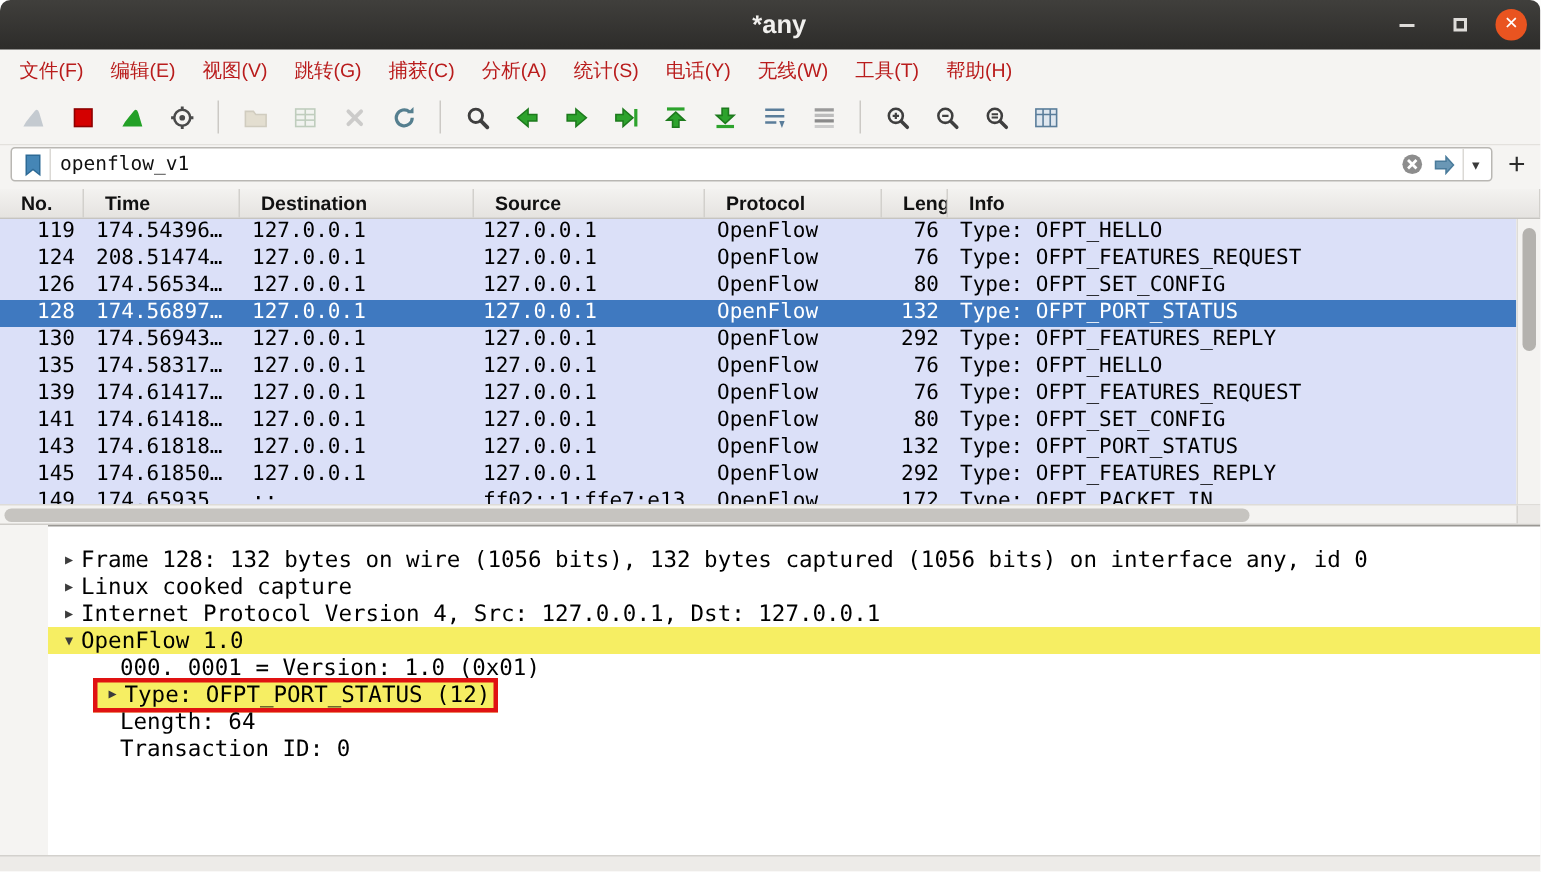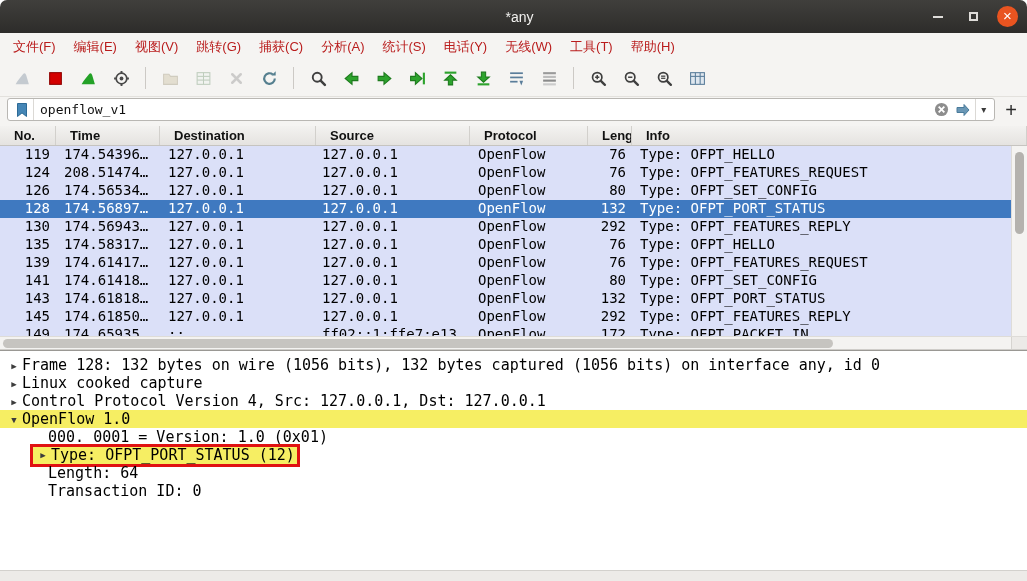--- a/index.html
+++ b/index.html
@@ -7,21 +7,21 @@
   body { width:1027px; height:581px; overflow:hidden;
          font-family:"Liberation Sans", sans-serif; }
   .window { width:1027px; height:581px; display:flex; flex-direction:column;
             background:#f5f4f2; border-radius:7px 7px 0 0; overflow:hidden; }
 
   
   .titlebar { height:33px; flex:0 0 33px; position:relative;
               background:linear-gradient(#403f3c,#2d2c2a);
               display:flex; align-items:center; }
   .title { position:absolute; left:12px; right:0; text-align:center;
-           color:#f1f0ee; font-size:14px; font-weight:normal; }
+           color:#f1f0ee; font-size:17px; font-weight:bold; }
   .win-controls { margin-left:auto; display:flex; align-items:center;
                   gap:13px; padding-right:9px; z-index:2; }
   .win-btn { width:22px; height:22px; display:flex; align-items:center;
              justify-content:center; }
   .min-glyph { width:10px; height:2px; background:#dedcd9; }
   .max-glyph { width:9px; height:9px; border:2px solid #dedcd9; }
   .close-btn { width:21px; height:21px; border-radius:50%; background:#e95420;
                display:flex; align-items:center; justify-content:center; }
   .close-btn span { color:#fff; font-size:15px; line-height:15px; margin-top:-2px; }
 
@@ -79,21 +79,21 @@
   .hscroll { height:14px; flex:0 0 14px; background:#f4f3f1; position:relative;
              border-top:1px solid #dedcd8; border-bottom:1px solid #cfcdc9; }
   .hthumb { position:absolute; left:3px; top:2px; height:9px; width:830px;
             background:#c6c4c0; border-radius:5px; }
   .hcorner { position:absolute; right:0; top:0; bottom:0; width:16px;
              background:#eceae7; border-left:1px solid #d6d4d0; }
 
   
   .details { flex:1; background:#ffffff; border-top:1px solid #9a9894;
              font:15px "DejaVu Sans Mono", monospace; color:#000;
-             padding-top:5px; overflow:hidden; }
+             padding-top:13px; overflow:hidden;margin-left:32px; }
   .dline { height:18px; line-height:18px; white-space:pre; }
   .arrow { display:inline-block; width:16px; text-align:center; font-size:9px;
            color:#3c3c3c; vertical-align:middle; }
   .hl-row { background:#f6ee63; }
   .hl-text { background:#f6ee63; }
   .red-box { display:inline-block; border:3px solid #e01212; padding:0 2px;
              margin:-4px 0; line-height:17px; }
 
   .statusbar { height:11px; flex:0 0 11px; background:#edebe8;
                border-top:1px solid #d3d1cd; }
@@ -466,21 +466,21 @@
   </div>
 
   <div class="hscroll">
     <div class="hthumb"></div>
     <div class="hcorner"></div>
   </div>
 
   <div class="details" id="details">
       <div class="dline" style="padding-left: 6px;"><span class="arrow">▶</span><span class="dtext">Frame 128: 132 bytes on wire (1056 bits), 132 bytes captured (1056 bits) on interface any, id 0</span></div>
       <div class="dline" style="padding-left: 6px;"><span class="arrow">▶</span><span class="dtext">Linux cooked capture</span></div>
-      <div class="dline" style="padding-left: 6px;"><span class="arrow">▶</span><span class="dtext">Control Protocol Version 4, Src: 127.0.0.1, Dst: 127.0.0.1</span></div>
+      <div class="dline" style="padding-left: 6px;"><span class="arrow">▶</span><span class="dtext">Internet Protocol Version 4, Src: 127.0.0.1, Dst: 127.0.0.1</span></div>
       <div class="dline hl-row" style="padding-left: 6px;"><span class="arrow">▼</span><span class="dtext">OpenFlow 1.0</span></div>
       <div class="dline" style="padding-left: 48px;"><span class="dtext">000. 0001 = Version: 1.0 (0x01)</span></div>
       <div class="dline" style="padding-left: 30px;"><span class="red-box hl-text"><span class="arrow">▶</span><span class="dtext">Type: OFPT_PORT_STATUS (12)</span></span></div>
       <div class="dline" style="padding-left: 48px;"><span class="dtext">Length: 64</span></div>
       <div class="dline" style="padding-left: 48px;"><span class="dtext">Transaction ID: 0</span></div>
     </div>
 
   <div class="statusbar"></div>
 
 </div>

